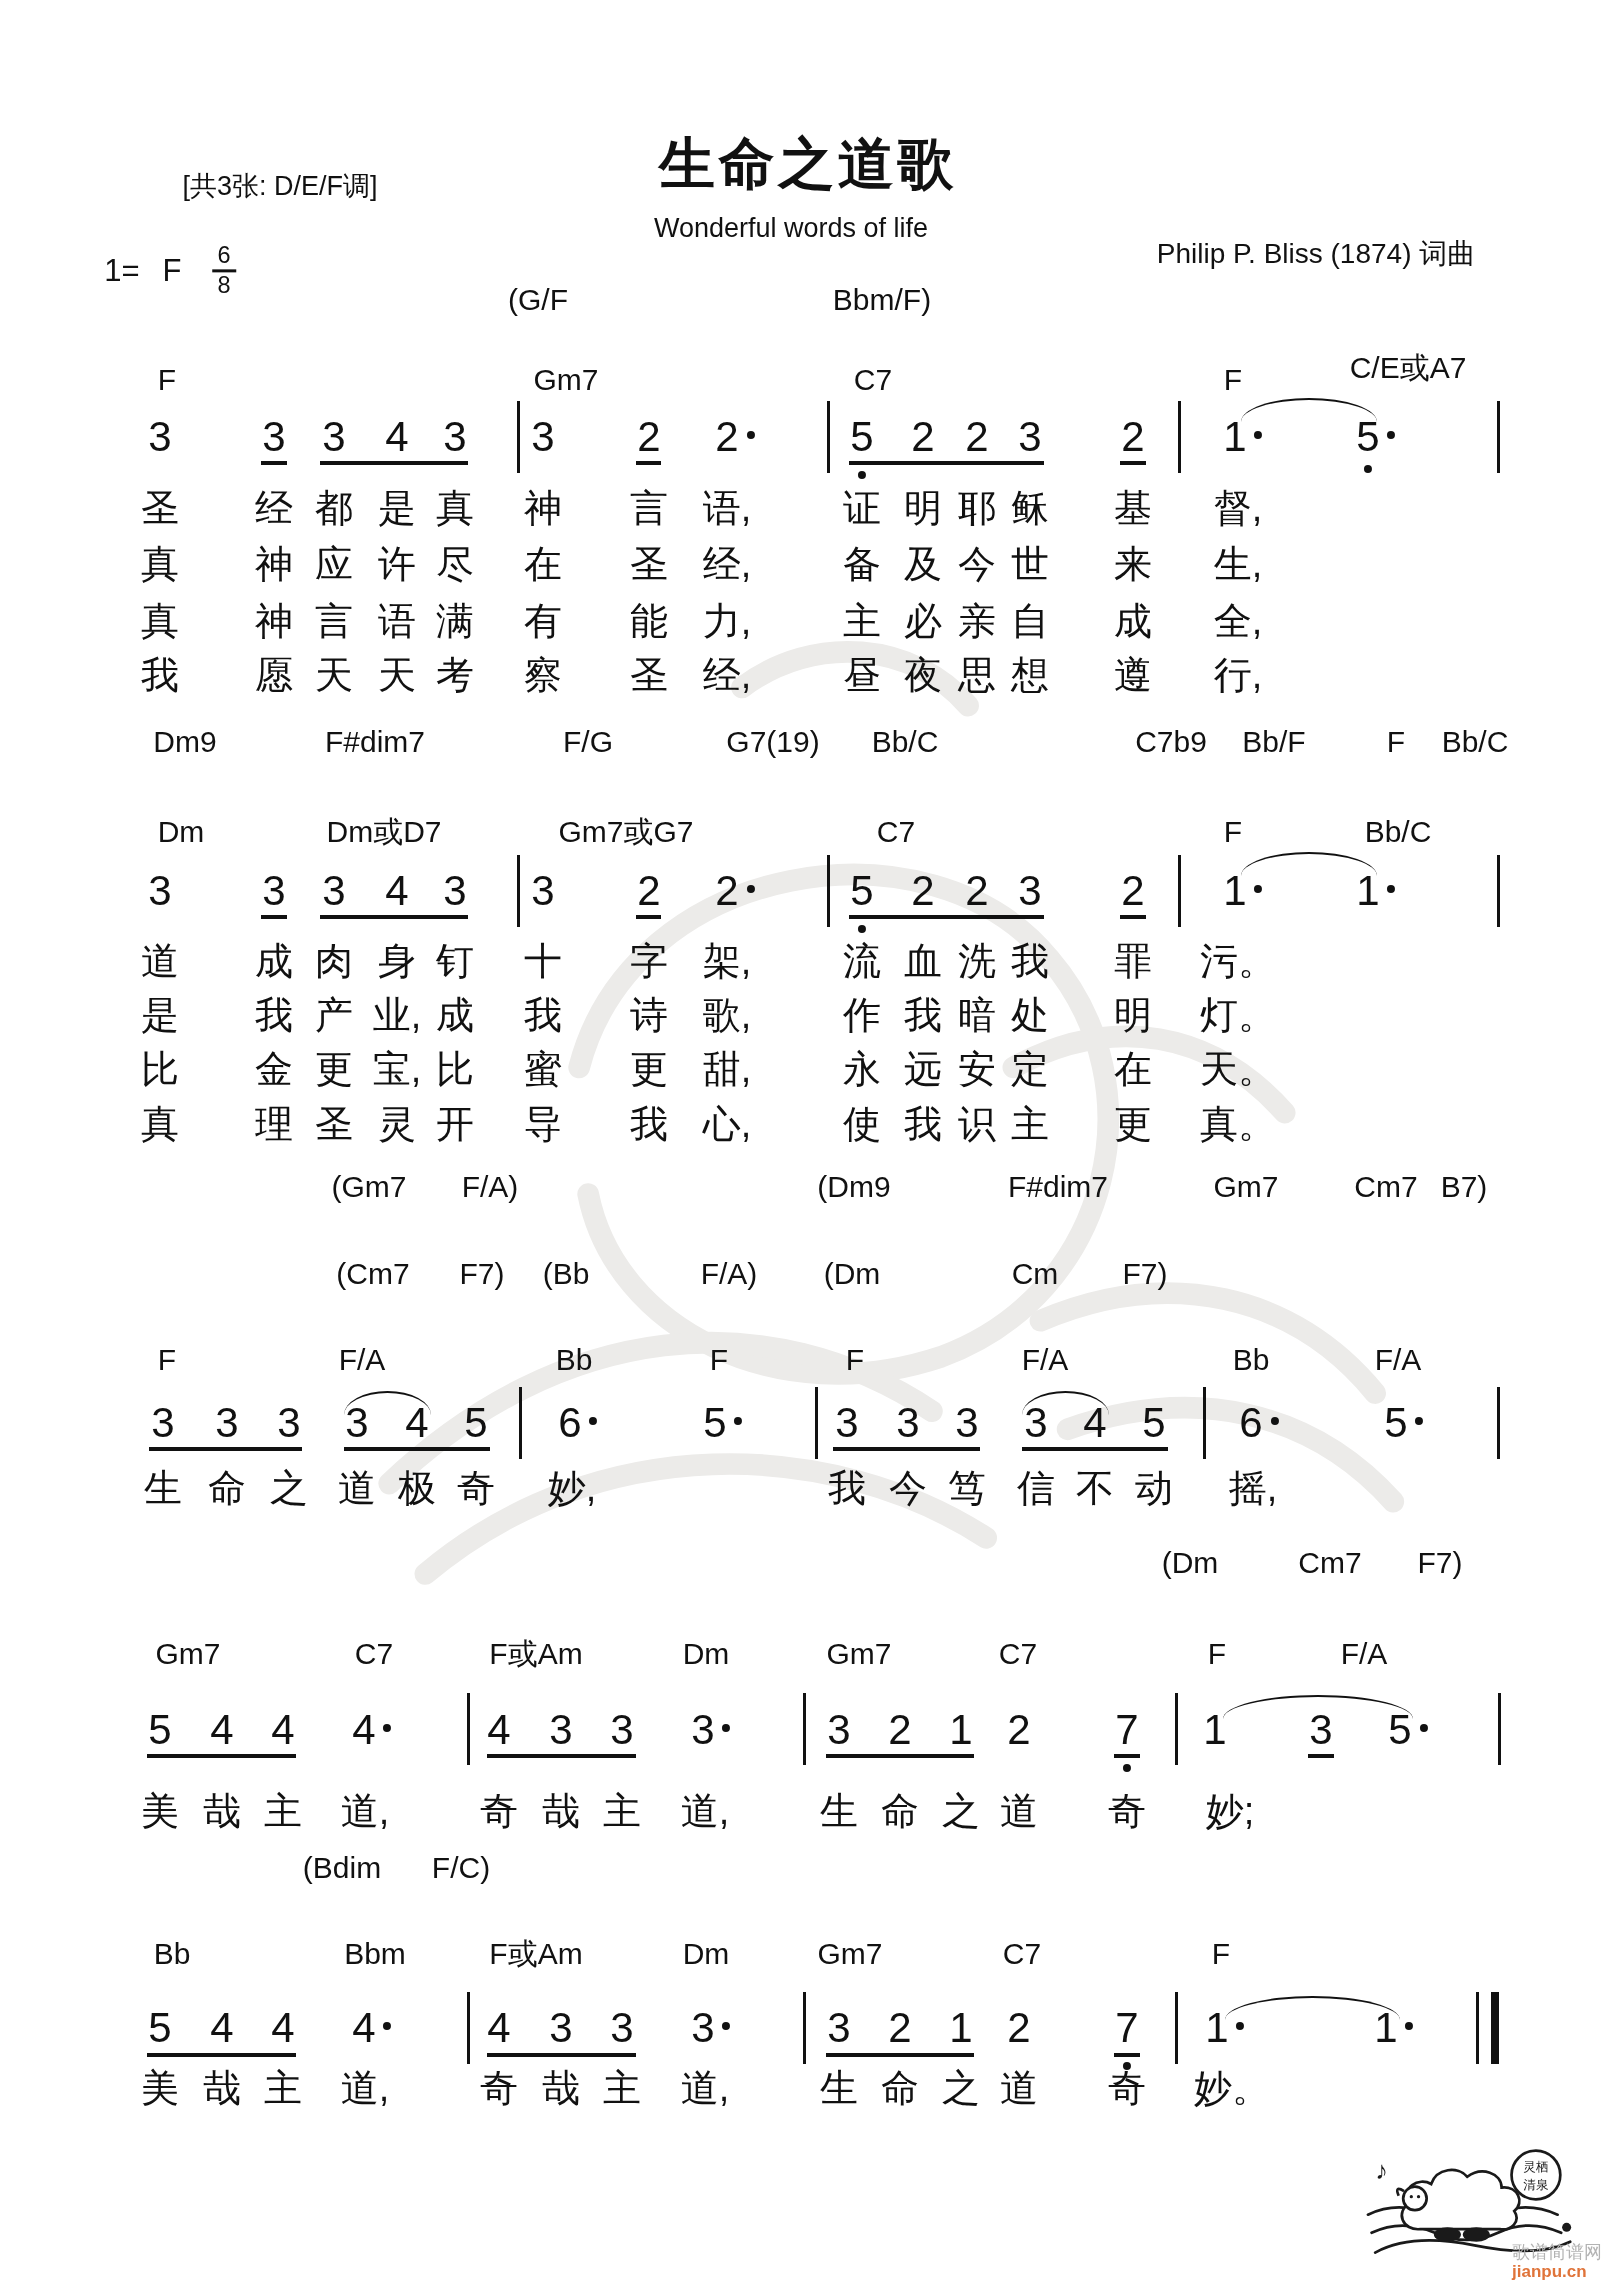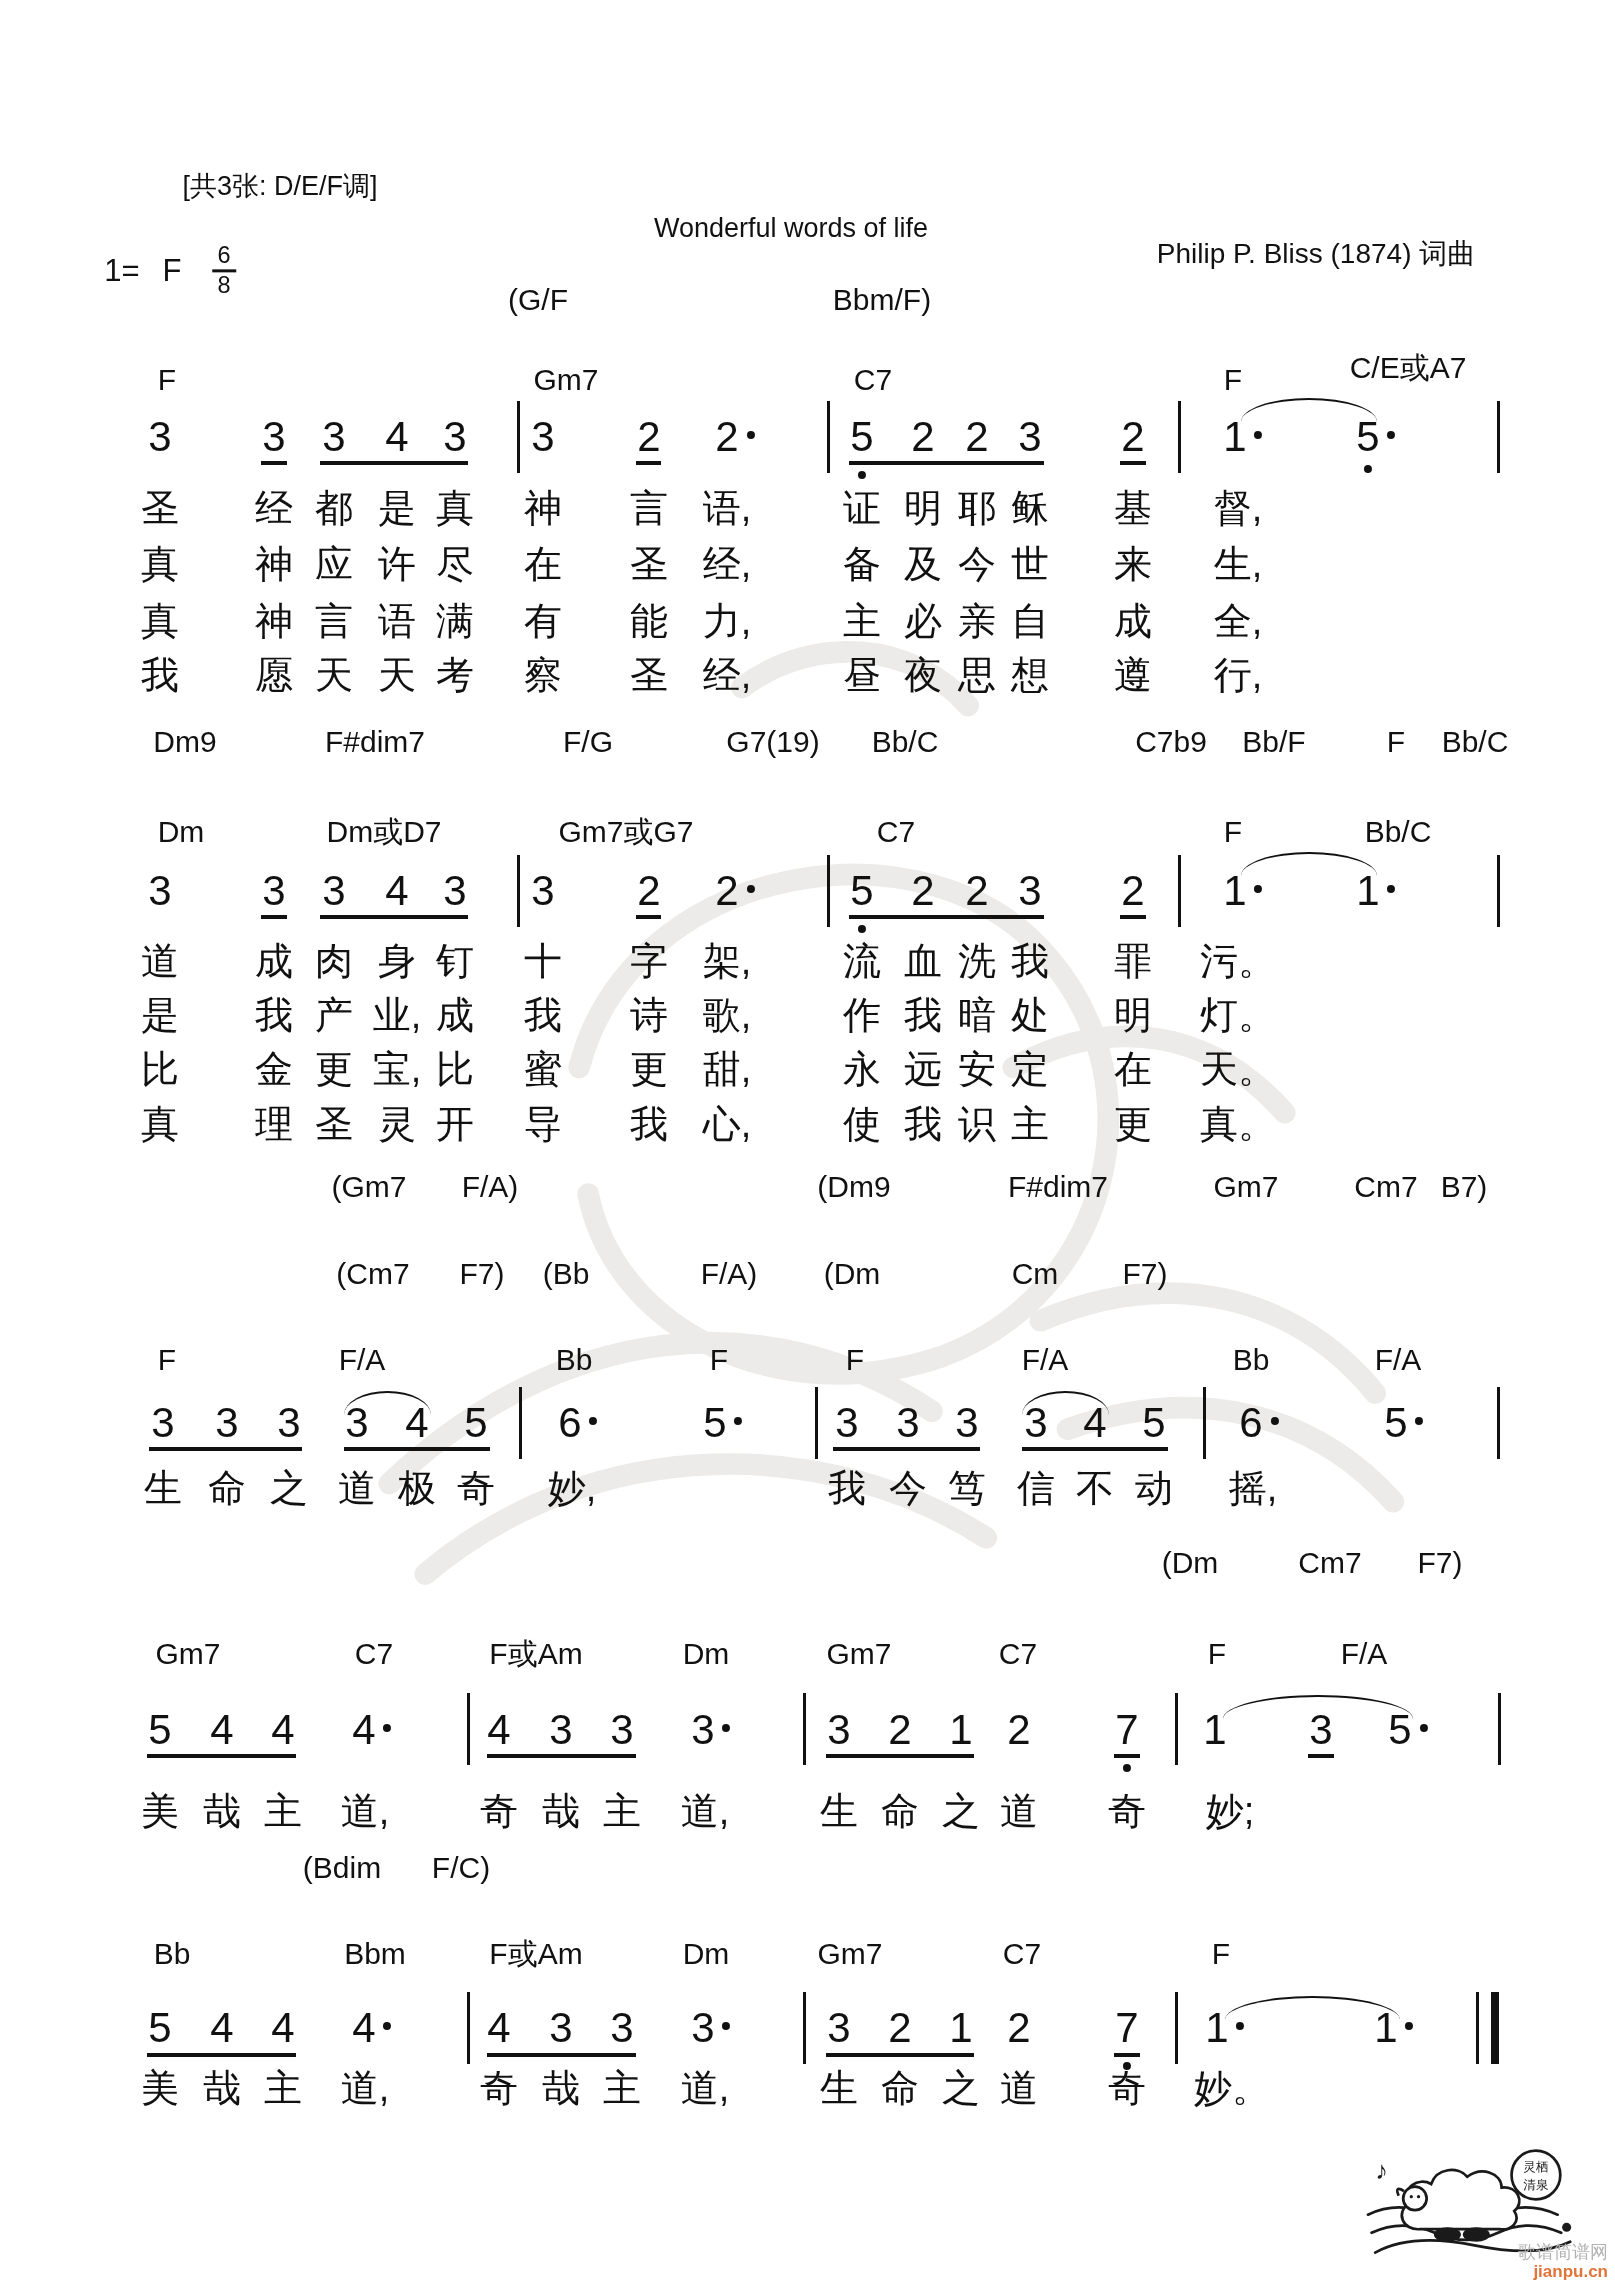--- a/index.html
+++ b/index.html
@@ -21,21 +21,21 @@
   .beam{position:absolute;height:3.6px;background:#111;}
   .bar{position:absolute;width:2.7px;height:72px;background:#111;}
   .bar.thick{width:8.1px;}
   .arc{position:absolute;height:22px;border-top:2.7px solid #111;
        border-radius:50% 50% 0 0 / 100% 100% 0 0;}
   .dot{position:absolute;width:8.1px;height:8.1px;border-radius:50%;background:#111;
        transform:translate(-50%,-50%);}
   
   .footnote{font-size:34px;font-weight:700;font-style:italic;letter-spacing:2.7px;
             font-family:"Liberation Serif","DejaVu Serif",serif;}
-  .corner{position:absolute;right:8px;top:2242px;text-align:right;line-height:20px;}
+  .corner{position:absolute;right:14px;top:2242px;line-height:20px;}
   .corner .site{font-size:18px;color:#b3b3b3;}
   .corner .url{font-size:17px;color:#e0743a;font-weight:700;}
   .wm{position:absolute;left:0;top:0;pointer-events:none;}
   .logo{position:absolute;left:1357px;top:2128px;}
 </style>
 </head>
 <body>
 
 <div id="page">
 
@@ -45,20 +45,21 @@
       <path d="M430 1640 C 620 1460 850 1440 1030 1560"></path>
       <path d="M470 1740 C 660 1580 920 1590 1090 1700"></path>
       <path d="M1120 1180 C 1230 1120 1340 1140 1420 1230"></path>
       <path d="M1150 1460 C 1290 1400 1430 1430 1520 1540"></path>
       <path d="M1180 1580 C 1320 1530 1450 1560 1540 1660"></path>
       <path d="M820 760 C 900 700 1010 710 1070 780"></path>
     </g>
   </svg>
 
   <div class="abs badge" style="left:280px;top:186px">[共3张: D/E/F调]</div>
+  <div class="abs title" style="left:808px;top:165px">生命之道歌</div>
   <div class="abs subtitle" style="left:791px;top:228px">Wonderful words of life</div>
   <div class="abs credit" style="left:1316px;top:254px">Philip P. Bliss (1874) 词曲</div>
 
   <div class="abs keytoken" style="left:122px;top:271px">1=</div>
   <div class="abs keytoken" style="left:172px;top:271px">F</div>
   <div class="abs frac" style="left:224px;top:271px">
     <span>6</span>
     <span class="fline"></span>
     <span>8</span>
   </div>

